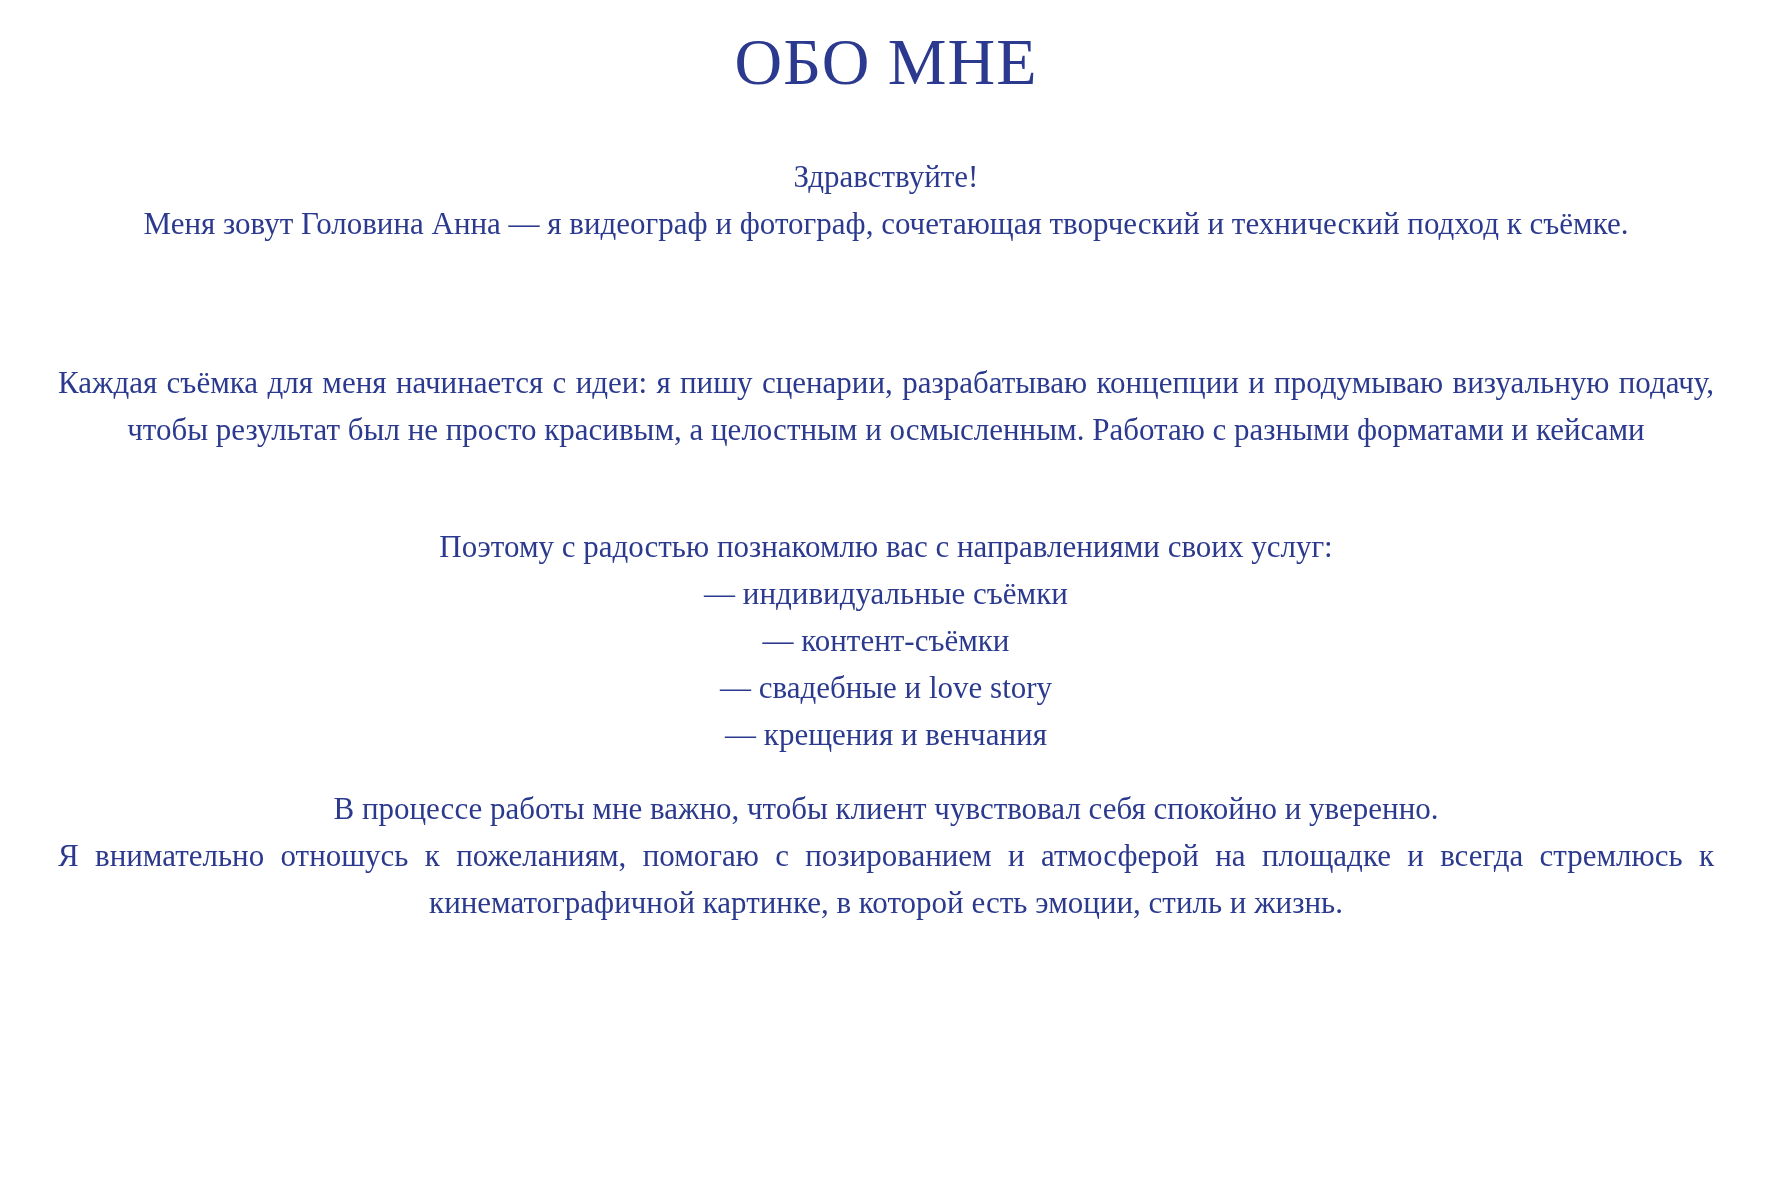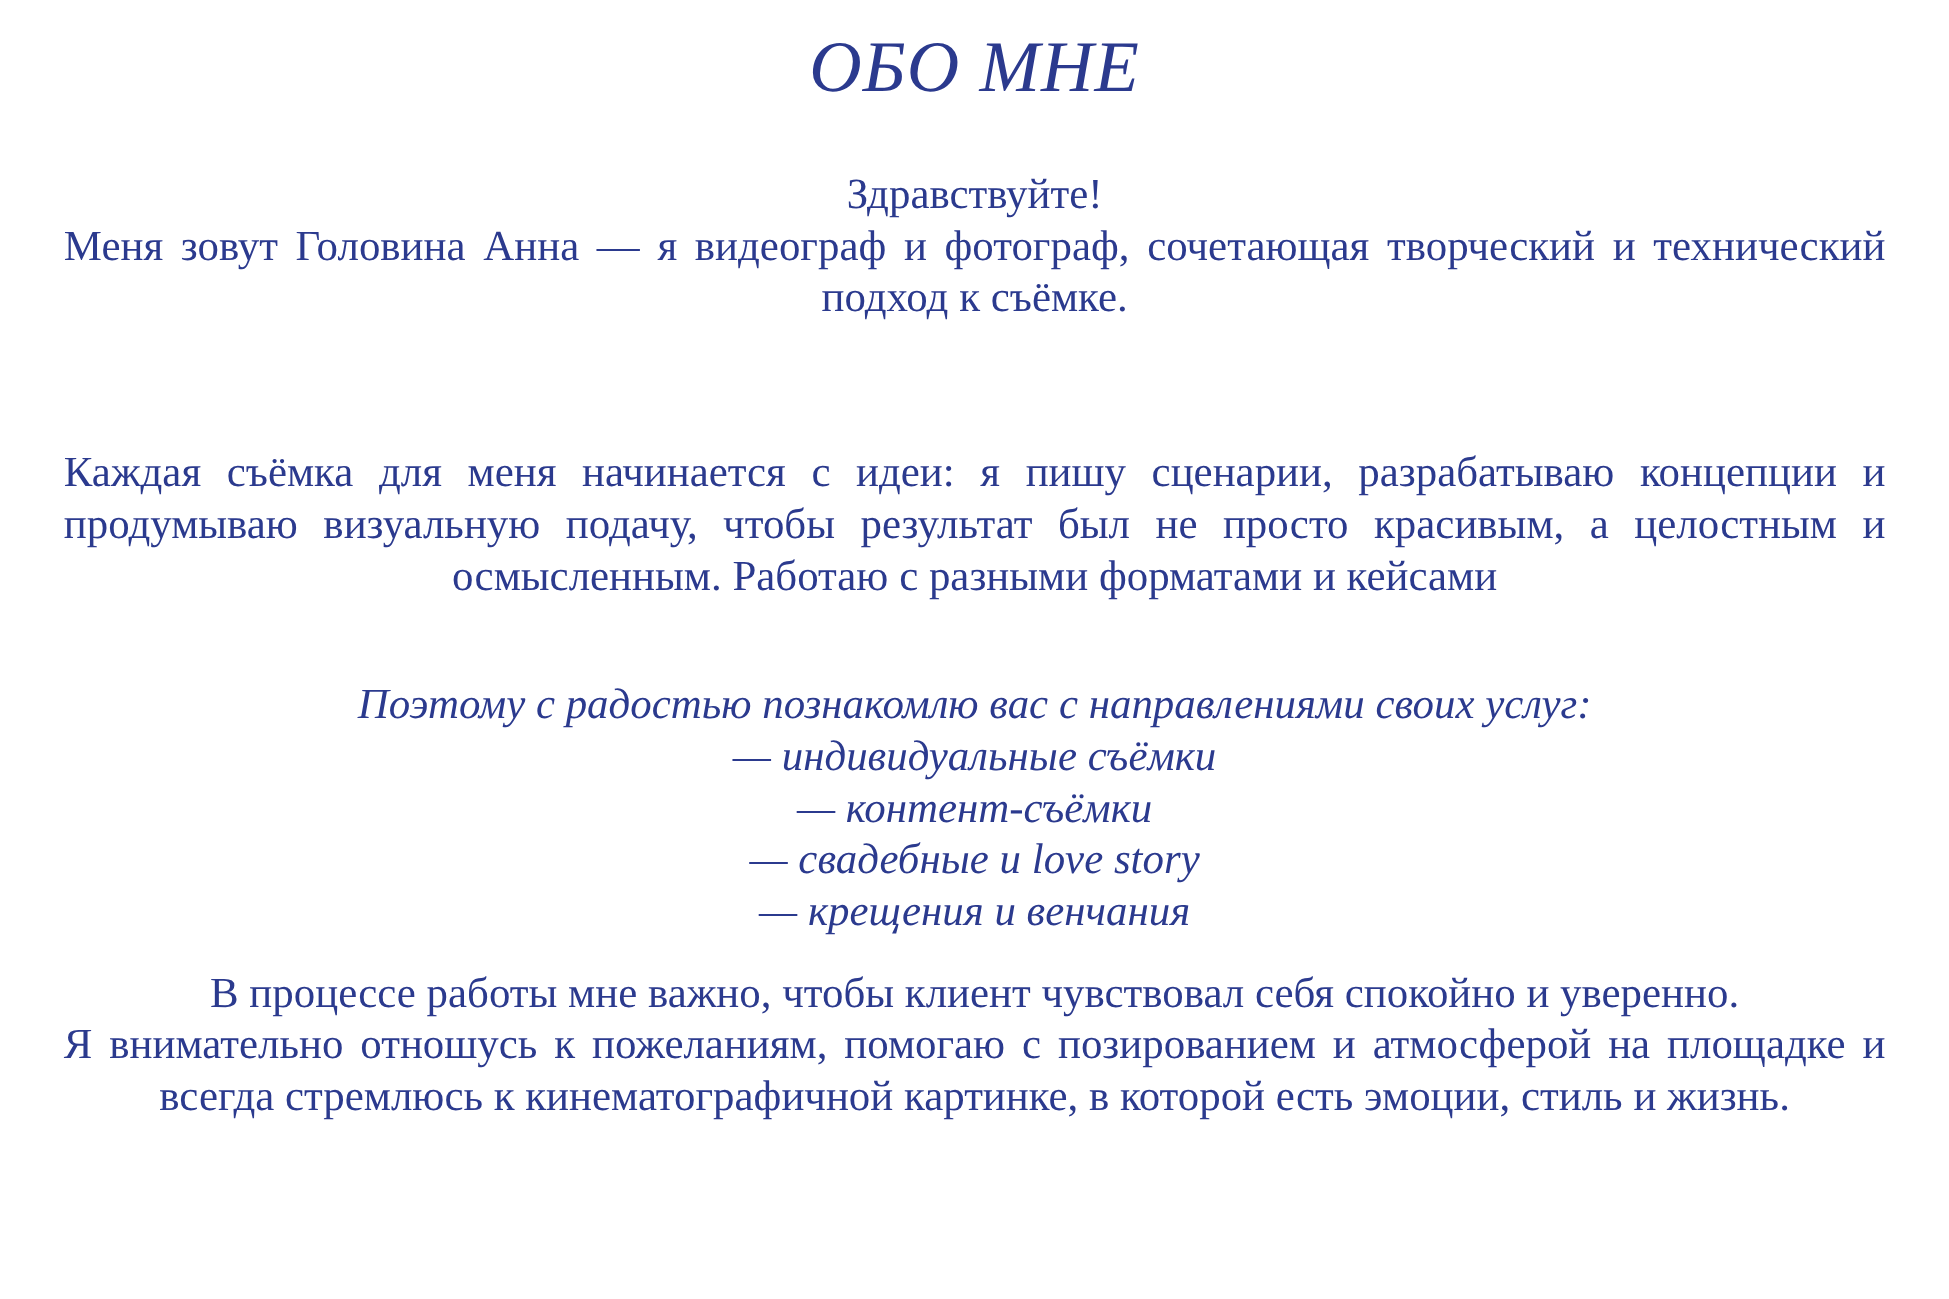--- a/index.html
+++ b/index.html
@@ -21,37 +21,36 @@
     height: 1181px;
     padding: 14px 58px 0 58px;
   }
   .page-title {
     text-align: center;
     font-size: 66px;
     font-weight: 400;
     line-height: 1.2;
     letter-spacing: 1px;
     margin: 8px 0 52px 0;
-    font-style: italic;
   }
   .body-text {
-    font-size: 39px;
+    font-size: 31px;
     line-height: 47px;
   }
   
   .flow {
     text-align: justify;
     text-align-last: center;
   }
   .center-line {
     text-align: center;
   }
   .intro-block { margin-top: 0; }
   .approach-block { margin-top: 112px; }
-  .services-block { margin-top: 70px; font-style: italic; }
+  .services-block { margin-top: 70px; }
   .process-block { margin-top: 27px; }
   .service-item { text-align: center; }
 </style>
 </head>
 <body>
 
 <div class="page">
 
   <h1 class="page-title">ОБО МНЕ</h1>
 

